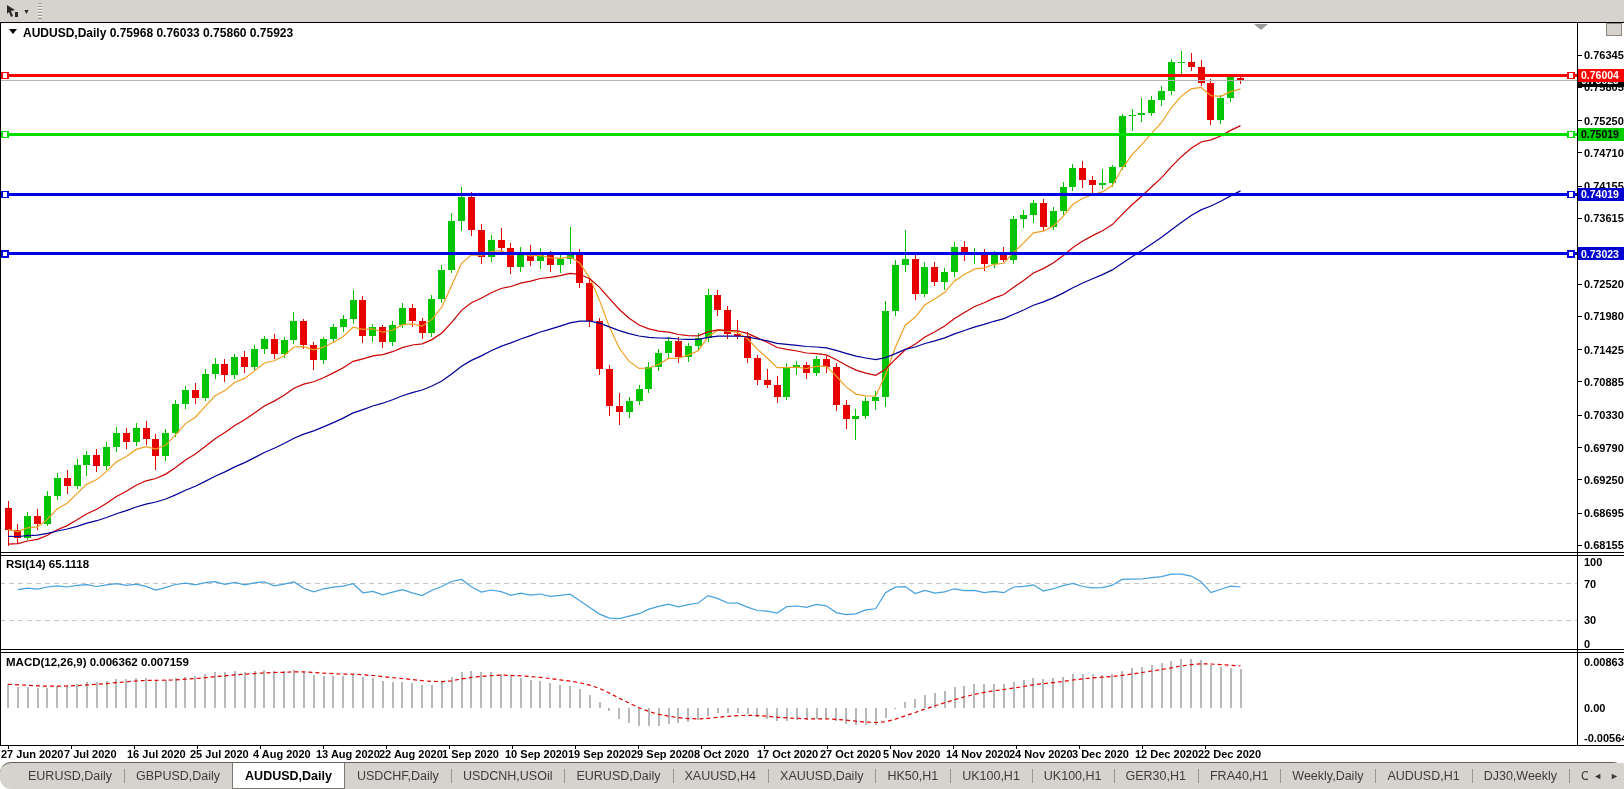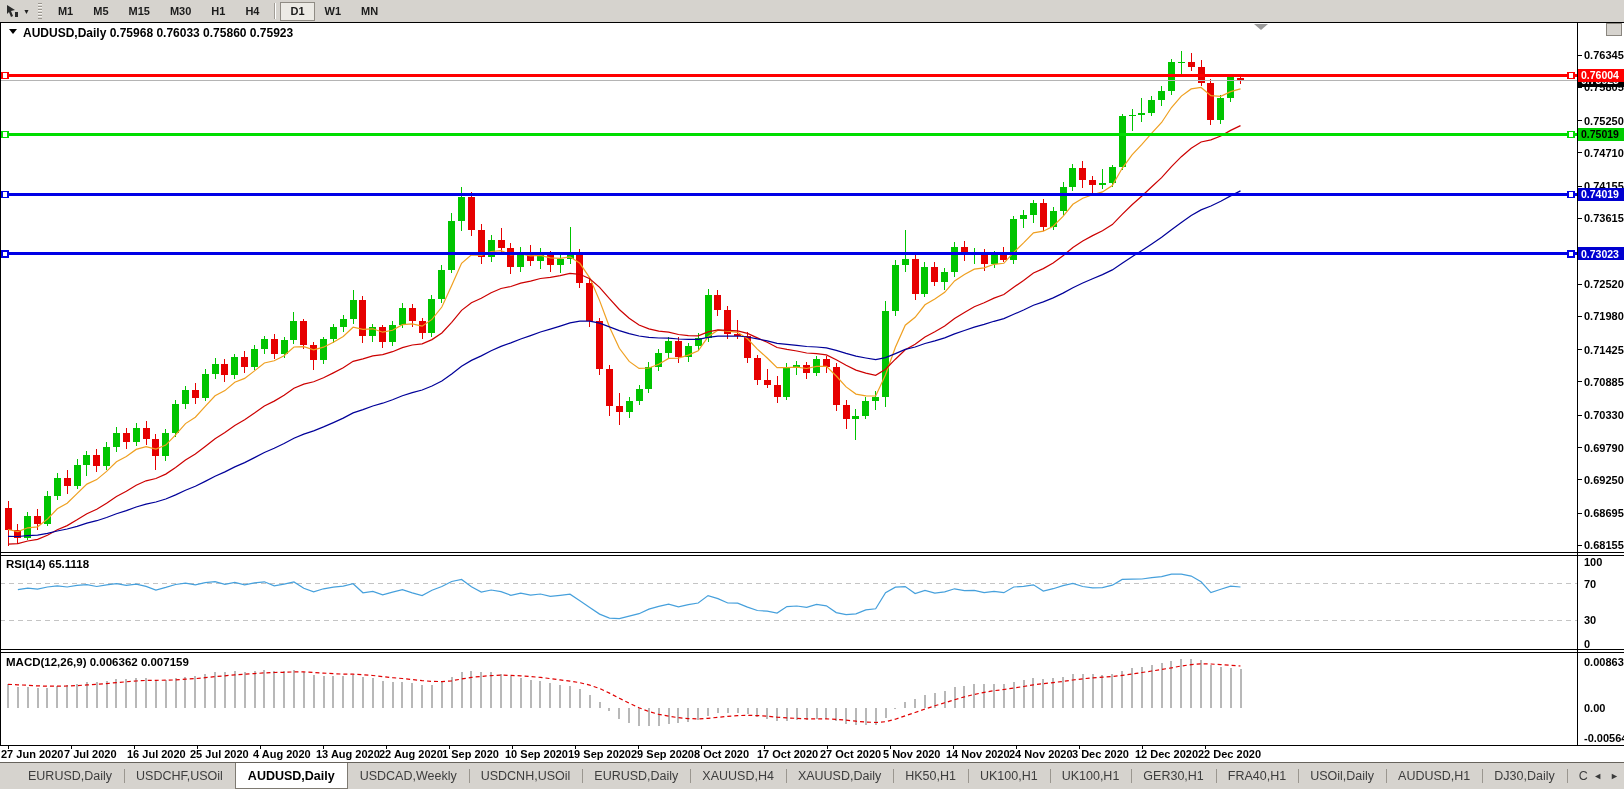--- a/index.html
+++ b/index.html
@@ -15,21 +15,21 @@
   .tf-group{display:flex;align-items:center;height:22px;}
   .tf-btn{font-size:11px;font-weight:700;color:#1c1c1c;padding:3px 9px;border:1px solid transparent;
     line-height:1;}
   .tf-btn.active{background:#eceae5;border:1px solid #8f8b84;}
   .tb-sep{width:1px;height:16px;background:#a19d96;box-shadow:1px 0 0 #fff;margin:0 5px;}
   
   #chartwrap{width:1624px;height:740px;}
   svg text{font-family:"Liberation Sans",sans-serif;}
   
   .tabbar{position:relative;height:27px;background:#d6d3ce;border-top:1px solid #66625b;
-    display:flex;box-sizing:border-box;}
+    display:flex;box-sizing:border-box;border-radius:11px;}
   .tabs{display:flex;flex:1;overflow:hidden;padding-left:16px;}
   .tab{display:flex;align-items:center;padding:0 12px;font-size:12.5px;color:#3d3d3d;
     white-space:nowrap;position:relative;cursor:default;}
   .tab + .tab::before{content:"";position:absolute;left:0;top:6px;height:14px;width:1px;background:#9a968f;}
   .tab.active{background:#ffffff;color:#000;font-weight:700;
     border-left:1px solid #7e7a72;border-right:1px solid #7e7a72;border-bottom:1px solid #7e7a72;}
   .tab.active::before{display:none;}
   .tab.active + .tab::before{display:none;}
   .tab-scroll{position:absolute;right:0;top:0;height:27px;display:flex;align-items:center;
     background:#d6d3ce;padding:0 3px;gap:4px;}
@@ -42,32 +42,20 @@
   <div class="tool-btn">
     <span>
       <svg width="14" height="14" viewBox="0 0 14 14">
         <polygon points="1,1 9,6 5,7 7,12 5,13 3,8 1,10" fill="#2a2a2a"></polygon>
         <rect x="9" y="8" width="3" height="5" fill="#2a2a2a"></rect>
       </svg>
     </span>
     <span class="caret">▼</span>
   </div>
   <div class="grip"></div>
-  <div class="tf-group" id="tfbar">
-      <div class="tf-btn">M1</div>
-      <div class="tf-btn">M5</div>
-      <div class="tf-btn">M15</div>
-      <div class="tf-btn">M30</div>
-      <div class="tf-btn">H1</div>
-      <div class="tf-btn">H4</div>
-      <div class="tb-sep"></div>
-      <div class="tf-btn active">D1</div>
-      <div class="tf-btn">W1</div>
-      <div class="tf-btn">MN</div>
-    </div>
 </div>
 
 <div id="chartwrap">
   <svg id="chart" width="1624" height="740" viewBox="0 22 1624 740">
       <rect x="0" y="22" width="1624" height="740" fill="#ffffff"></rect>
       <g>
         <line x1="8" y1="500.8066000000001" x2="8" y2="545.7165999999997" stroke="#e60000" stroke-width="1" shape-rendering="crispEdges"></line>
         <rect x="4.5" y="507.99219999999997" width="7" height="21.556799999999555" fill="#e60000" shape-rendering="crispEdges"></rect>
         <line x1="17.86" y1="523.5609999999996" x2="17.86" y2="543.9202" stroke="#e60000" stroke-width="1" shape-rendering="crispEdges"></line>
         <rect x="14.36" y="529.5489999999995" width="7" height="8.383200000000443" fill="#e60000" shape-rendering="crispEdges"></rect>
@@ -596,34 +584,34 @@
         <text x="23" y="37" font-size="12" font-weight="700" fill="#000">AUDUSD,Daily  0.75968 0.76033 0.75860 0.75923</text>
       </g>
       <polygon points="1254,24 1268,24 1261,30" fill="#9a9a9a"></polygon>
       <rect x="1606" y="23.5" width="15" height="12" fill="#d6d3ce" stroke="#8a867f" shape-rendering="crispEdges"></rect>
     </svg>
 </div>
 
 <div class="tabbar">
   <div class="tabs" id="tabs">
       <div class="tab">EURUSD,Daily</div>
-      <div class="tab">USDCHF,USOil</div>
+      <div class="tab">GBPUSD,Daily</div>
       <div class="tab active">AUDUSD,Daily</div>
-      <div class="tab">USDCAD,Weekly</div>
+      <div class="tab">USDCHF,Daily</div>
       <div class="tab">USDCNH,USOil</div>
       <div class="tab">EURUSD,Daily</div>
       <div class="tab">XAUUSD,H4</div>
       <div class="tab">XAUUSD,Daily</div>
       <div class="tab">HK50,H1</div>
       <div class="tab">UK100,H1</div>
       <div class="tab">UK100,H1</div>
       <div class="tab">GER30,H1</div>
       <div class="tab">FRA40,H1</div>
-      <div class="tab">USOil,Daily</div>
+      <div class="tab">Weekly,Daily</div>
       <div class="tab">AUDUSD,H1</div>
-      <div class="tab">DJ30,Daily</div>
+      <div class="tab">DJ30,Weekly</div>
       <div class="tab">CHINA300,H1</div>
     </div>
   <div class="tab-scroll">
     <span class="scroll-btn">◄</span>
     <span class="scroll-btn">►</span>
   </div>
 </div>
 
 </body></html>

